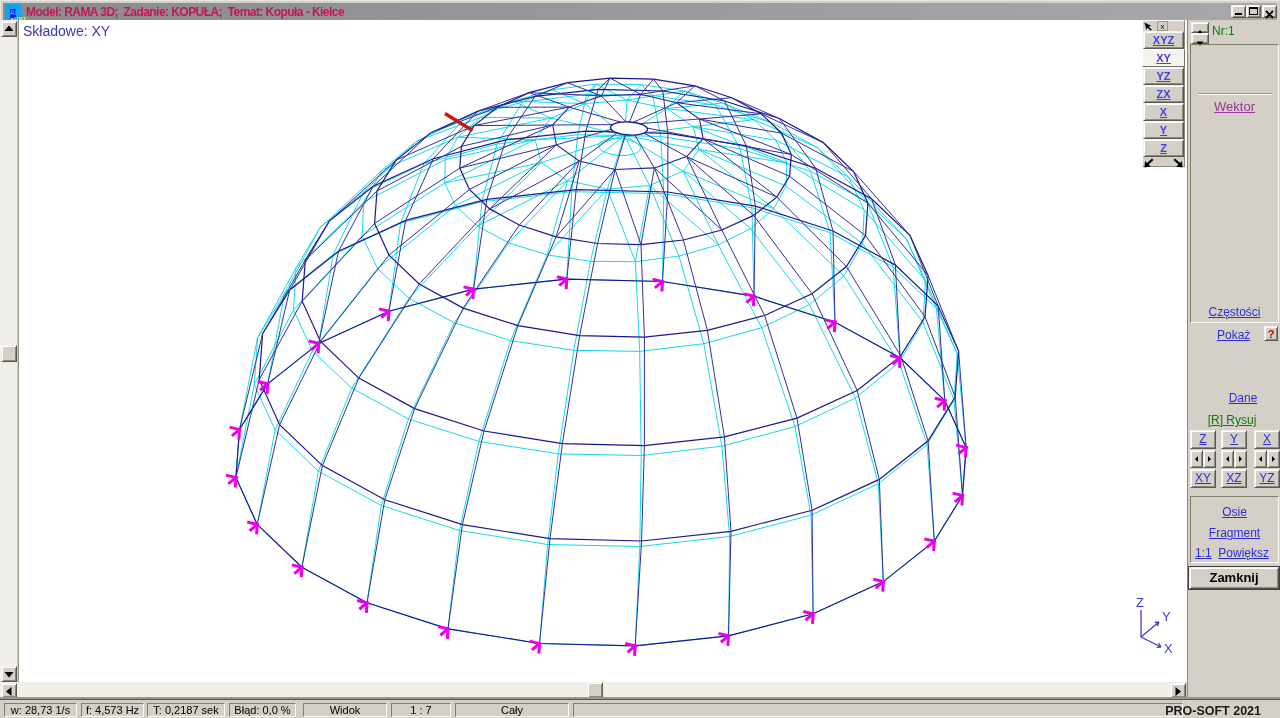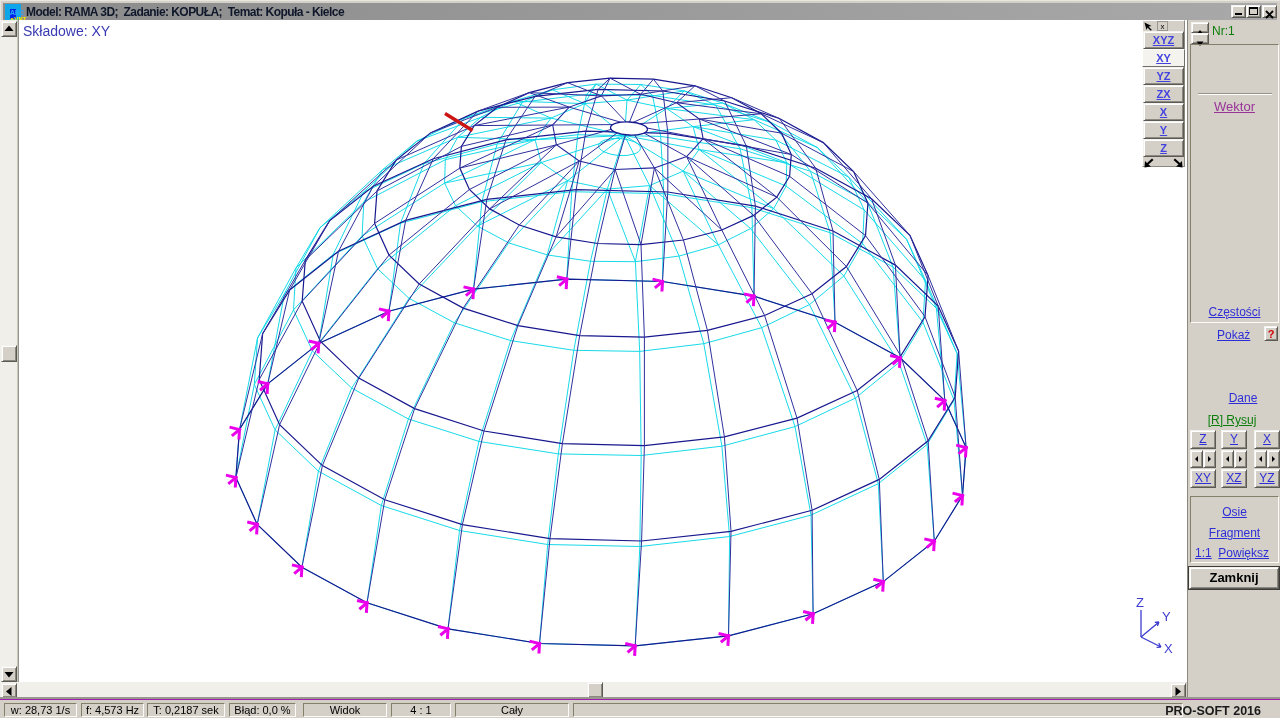--- a/index.html
+++ b/index.html
@@ -12,21 +12,21 @@
 </style></head>
 <body>
 
 <div class="abs" style="left:0;top:0;width:1280px;height:718px;border:1px solid #d4d0c8;border-top-color:#e8e6e0;border-left-color:#e8e6e0;"></div>
 
 <div class="abs" style="left:3px;top:3px;width:1274px;height:18px;background:linear-gradient(90deg,#8b8b8b,#a9a9a9);"></div>
 <div class="abs" style="left:5px;top:4px;width:16px;height:20px;background:#0023e8;border:5px solid #0ea5e9;">
   <div style="font-family:'Liberation Mono',monospace;font-weight:bold;font-size:8px;line-height:8px;color:#2aa4f8;text-align:center;margin-top:0px;">ABC</div>
   <div style="font-family:'Liberation Mono',monospace;font-weight:bold;font-size:7px;line-height:7px;color:#ffe400;text-align:center;">aVNI</div>
 </div>
-<div class="abs" style="left:26px;top:5px;font-size:12px;font-weight:bold;color:#0f172a;letter-spacing:-0.55px;">Model: RAMA 3D;&nbsp; Zadanie: KOPUŁA;&nbsp; Temat: Kopuła - Kielce</div>
+<div class="abs" style="left:26px;top:5px;font-size:12px;font-weight:bold;color:#be185d;letter-spacing:-0.55px;">Model: RAMA 3D;&nbsp; Zadanie: KOPUŁA;&nbsp; Temat: Kopuła - Kielce</div>
 
 <div class="abs raised" style="left:1231px;top:5px;width:15px;height:13px;">
     <div style="position:absolute;left:3px;bottom:2px;width:7px;height:2px;background:#000;"></div>
   </div>
 <div class="abs raised" style="left:1246px;top:5px;width:15px;height:13px;">
     <div style="position:absolute;left:2px;top:1px;width:9px;height:8px;border:1px solid #000;border-top-width:2px;"></div>
   </div>
 <div class="abs raised" style="left:1262px;top:5px;width:15px;height:13px;"><svg width="13" height="11" viewBox="0 0 13 11">
       <g stroke="#000" stroke-width="1.8">
         <path d="M3,2 L10,9 M10,2 L3,9"></path>
@@ -381,17 +381,17 @@
  <div style="margin-top:6px;font-size:12px;padding-left:4px;"><a class="lnk">1:1</a>&nbsp; <a class="lnk">Powiększ</a></div>
 </div>
 <div class="abs raised ctr" style="left:1189px;top:567px;width:90px;height:22px;border-width:1px;box-shadow:inset 1px 1px 0 #fff, inset -1px -1px 0 #8a887f, 0 0 0 1px #3c3b37;font-size:13px;font-weight:bold;line-height:20px;">Zamknij</div>
 
 <div class="abs" style="left:0;top:699px;width:1280px;height:19px;background:#d4d0c8;border-top:1px solid #a21caf;box-shadow:0 -2px 0 #9a988e;">
 <div class="abs sunken ctr" style="left:4px;top:3px;width:73px;height:14px;font-size:11px;line-height:13px;color:#000;">w: 28,73 1/s</div>
  <div class="abs sunken ctr" style="left:81px;top:3px;width:63px;height:14px;font-size:11px;line-height:13px;color:#000;">f: 4,573 Hz</div>
  <div class="abs sunken ctr" style="left:147px;top:3px;width:78px;height:14px;font-size:11px;line-height:13px;color:#000;">T: 0,2187 sek</div>
  <div class="abs sunken ctr" style="left:229px;top:3px;width:67px;height:14px;font-size:11px;line-height:13px;color:#000;">Błąd: 0,0 %</div>
  <div class="abs sunken ctr" style="left:303px;top:3px;width:84px;height:14px;font-size:11px;line-height:13px;color:#000;">Widok</div>
- <div class="abs sunken ctr" style="left:391px;top:3px;width:60px;height:14px;font-size:11px;line-height:13px;color:#000;">4 : 1</div>
+ <div class="abs sunken ctr" style="left:391px;top:3px;width:60px;height:14px;font-size:11px;line-height:13px;color:#000;">1 : 7</div>
  <div class="abs sunken ctr" style="left:455px;top:3px;width:114px;height:14px;font-size:11px;line-height:13px;color:#000;">Cały</div>
  <div class="abs sunken ctr" style="left:573px;top:3px;width:610px;height:14px;font-size:11px;line-height:13px;color:#000;"></div>
- <div class="abs" style="right:19px;top:4px;font-size:12.5px;font-weight:bold;color:#1a1a1a;">PRO-SOFT 2016</div>
+ <div class="abs" style="right:19px;top:4px;font-size:12.5px;font-weight:bold;color:#1a1a1a;">PRO-SOFT 2021</div>
 </div>
 
 </body></html>

